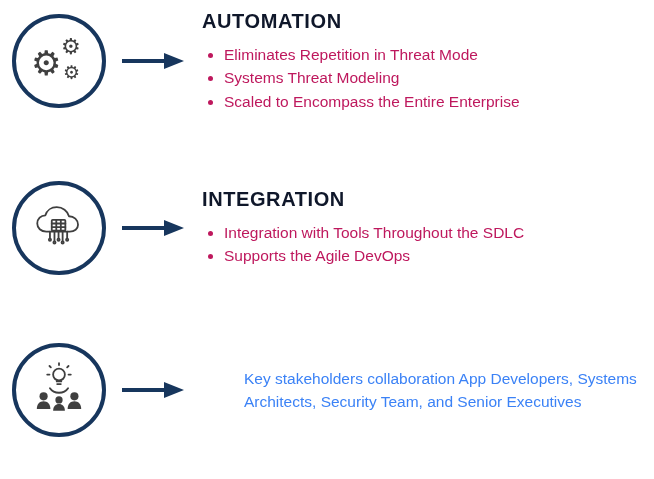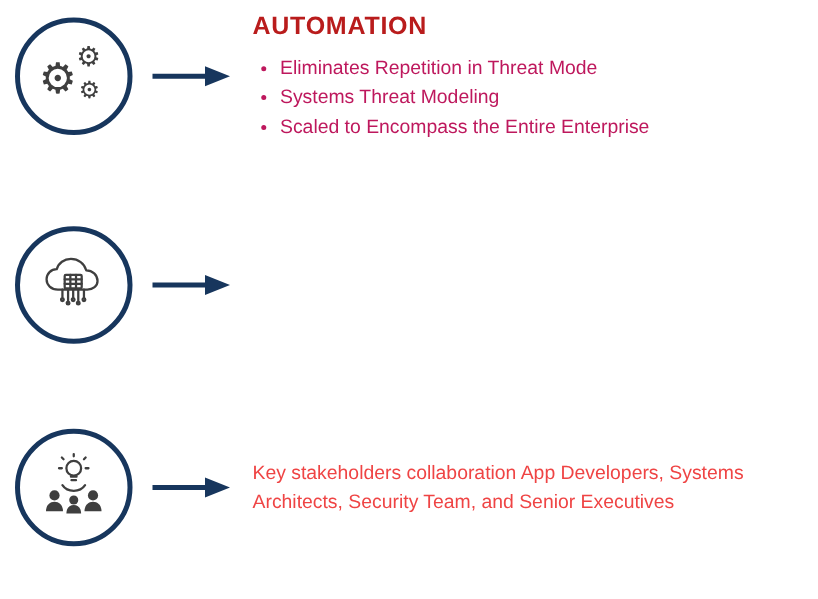--- a/index.html
+++ b/index.html
@@ -57,36 +57,37 @@
   }
 
   
   .content {
     max-width: 440px;
   }
   .content h2 {
     font-size: 20px;
     font-weight: bold;
     letter-spacing: 0.6px;
-    color: #b91c1c;
+    color: #0f172a;
     margin-bottom: 10px;
   }
   .content ul {
     list-style: disc;
     padding-left: 22px;
   }
   .content li {
     font-size: 15.5px;
     line-height: 1.5;
     color: #be185d;
   }
   .content p {
     font-size: 15.5px;
     line-height: 1.5;
-    color: #ef4444;
+    color: #3b82f6;
+    margin-left: 42px;
   }
 </style>
 </head>
 <body>
 
 <div class="canvas">
 
   <section class="row">
     <div class="badge">
       <div class="gears">
@@ -121,20 +122,25 @@
         <circle cx="31.5" cy="45" r="1.2"></circle>
         <circle cx="36" cy="48" r="1.2"></circle>
         <circle cx="41" cy="45" r="1.2"></circle>
       </svg>
     </div>
     <svg class="arrow" width="66" height="20" viewBox="0 0 66 20">
       <line x1="2" y1="10" x2="45" y2="10" stroke="#17365d" stroke-width="4"></line>
       <polygon points="44,2 64,10 44,18" fill="#17365d"></polygon>
     </svg>
     <div class="content">
+      <h2>INTEGRATION</h2>
+      <ul>
+        <li>Integration with Tools Throughout the SDLC</li>
+        <li>Supports the Agile DevOps</li>
+      </ul>
     </div>
   </section>
 
   <section class="row">
     <div class="badge">
       <svg width="58" height="58" viewBox="0 0 64 64" fill="none" stroke="#3f3f3f" stroke-width="2" stroke-linecap="round" stroke-linejoin="round">
 
         <circle cx="32" cy="15" r="6.5"></circle>
         <path d="M29.5 22.5 h5 M30 25.5 h4"></path>
         <path d="M32 4.5 v-2 M23 7 l-1.5 -1.5 M41 7 l1.5 -1.5 M21.5 15 h-2.5 M45 15 h-2.5"></path>

